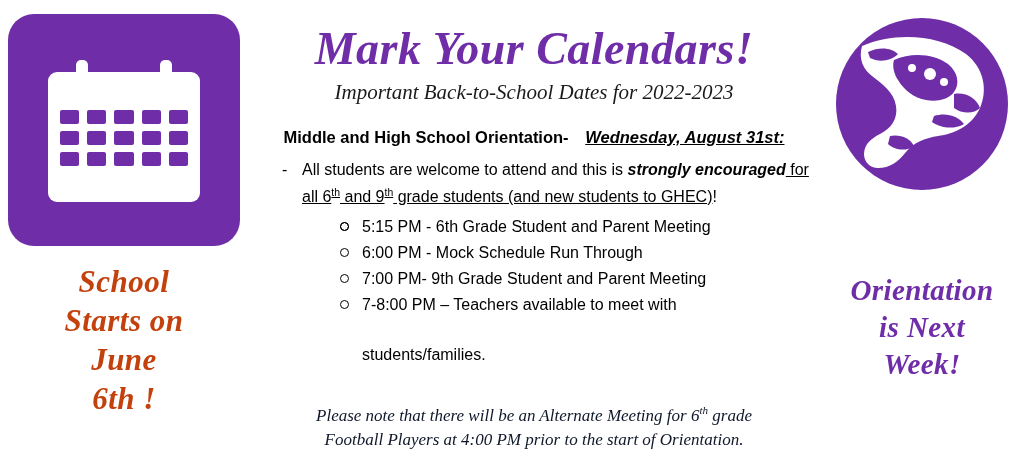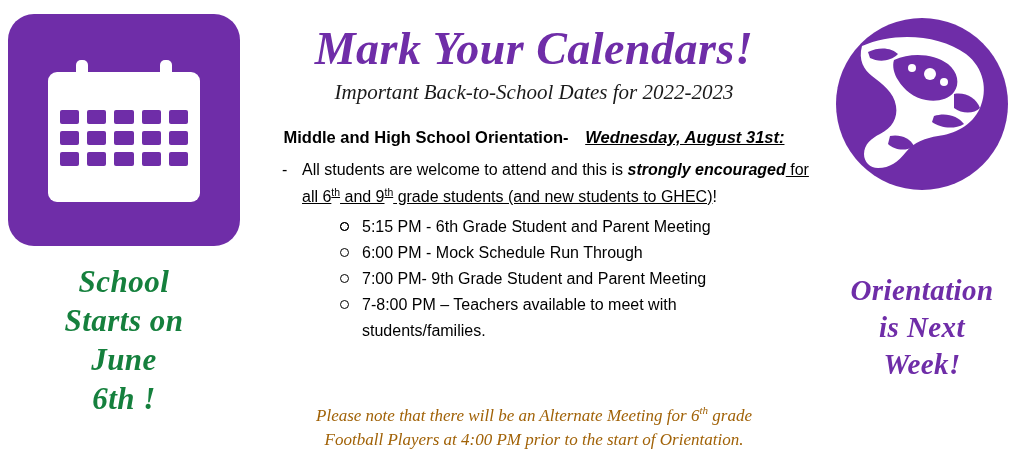--- a/index.html
+++ b/index.html
@@ -89,21 +89,21 @@
     position: absolute;
     left: 0;
     top: 262px;
     width: 248px;
     text-align: center;
     font-family: "Liberation Serif", serif;
     font-weight: bold;
     font-style: italic;
     font-size: 31px;
     line-height: 39px;
-    color: #15803d;
+    color: #c2410c;
     letter-spacing: 0.5px;
   }
 
   
   .right-col {
     position: absolute;
     right: 0;
     top: 0;
     width: 204px;
     height: 345px;
@@ -224,32 +224,33 @@
     left: 92px;
     top: 8px;
     width: 7px;
     height: 7px;
     border: 1px solid #000;
     border-radius: 50%;
   }
   .time-row .cont {
     display: block;
     padding-left: 0;
+    margin-top: 24px;
   }
   .footnote {
     position: absolute;
     left: 0;
     top: 398px;
     width: 572px;
     text-align: center;
     font-family: "Liberation Serif", serif;
     font-style: italic;
     font-size: 17px;
     line-height: 24px;
-    color: #a16207;
+    color: #0f172a;
   }
 </style>
 </head>
 <body>
 
 <div class="page">
 
   <div class="left-col">
     <div class="cal-card">
       <div class="cal-glyph">

